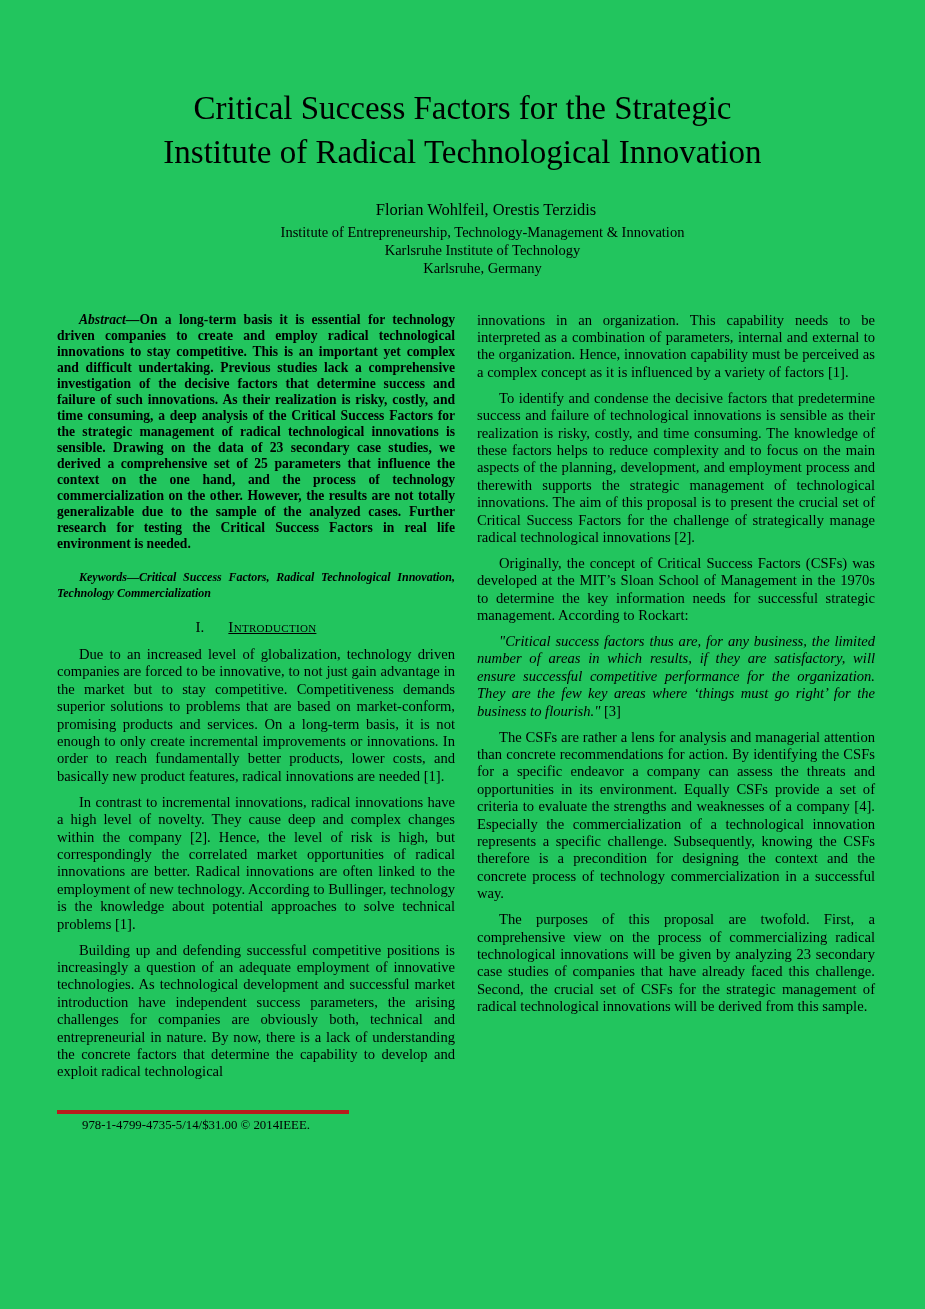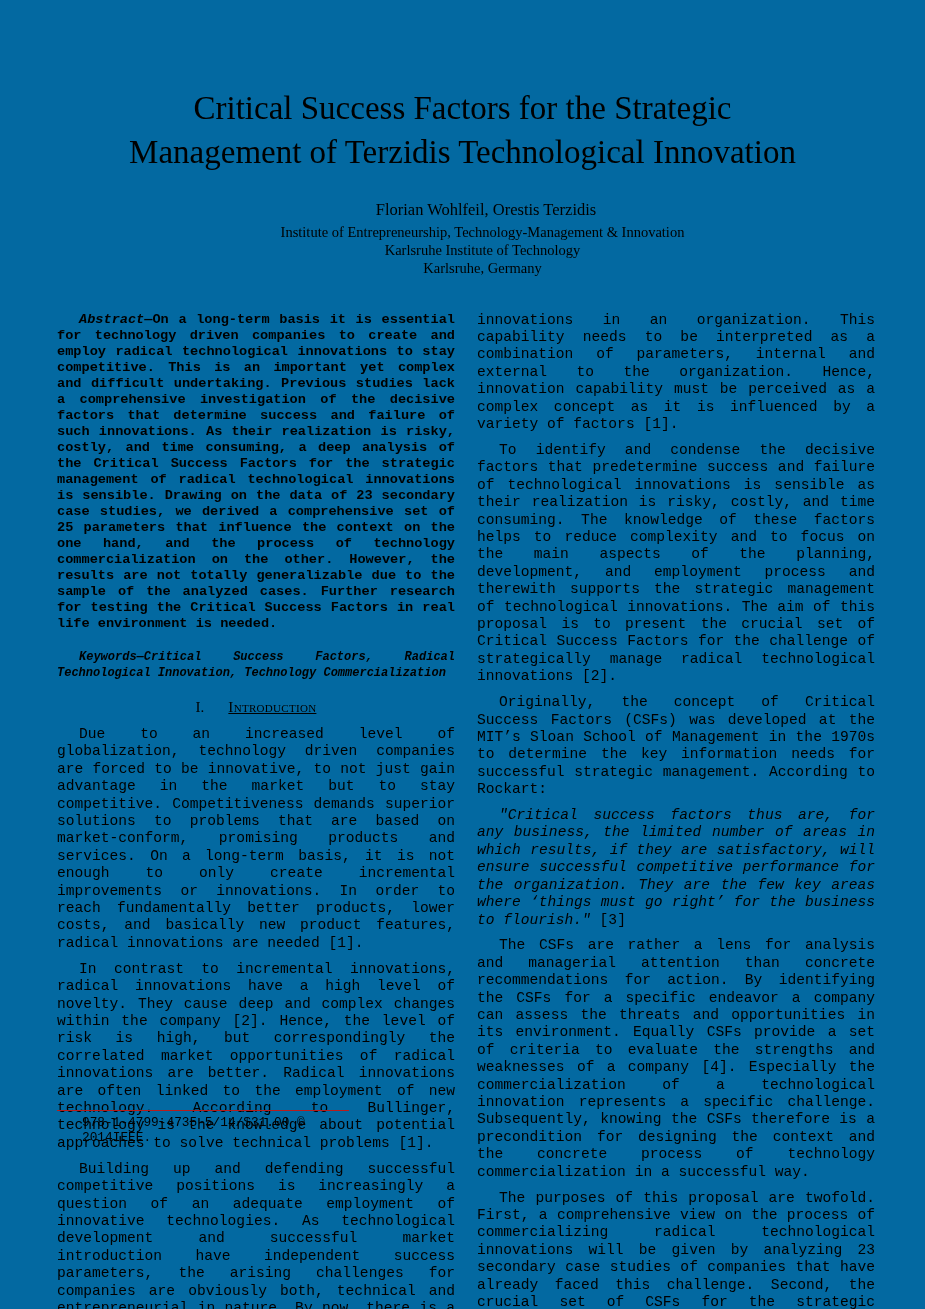--- a/index.html
+++ b/index.html
@@ -1,55 +1,55 @@
 <!DOCTYPE html>
 <html><head>
 <meta charset="utf-8">
 <style>
   * { box-sizing: border-box; }
   html, body { margin: 0; padding: 0; background: #ffffff; }
   body { width: 925px; height: 1309px; font-family: "Liberation Serif", serif; color: #000; }
-  .page { position: relative; width: 925px; height: 1309px; overflow: hidden; background: #0369a1; }
+  .page { position: relative; width: 925px; height: 1309px; overflow: hidden; background: #22c55e; }
 
   .title-block { margin-top: 86px; text-align: center; }
   .title-line { font-size: 33px; line-height: 44px; font-weight: 400; }
 
   .author-block { margin-top: 26px; text-align: center; }
   .authors { font-size: 16.5px; line-height: 20px; padding-left: 47px; }
   .affil { font-size: 14.5px; line-height: 18.2px; margin-top: 3px; }
   .affil div { margin: 0; padding-left: 40px; }
 
   .cols { display: flex; gap: 22px; margin: 34px 50px 0 57px; }
   .col { width: 398px; font-size: 14.6px; line-height: 17.4px; text-align: justify; }
 
-  p { margin: 0 0 8.5px 0; text-indent: 22px; font-family: Liberation Mono, monospace; }
+  p { margin: 0 0 8.5px 0; text-indent: 22px; }
   p.no-indent { text-indent: 0; }
 
   .abstract-p { font-weight: bold; font-size: 13.6px; line-height: 16px; margin-bottom: 17px; }
   .abstract-label { font-style: italic; }
   .keywords-p { font-weight: bold; font-style: italic; font-size: 12px; line-height: 16px; margin-bottom: 16px; }
 
   .sec-heading { text-align: center; text-indent: 0; font-size: 15px; margin: 18px 0 10px 0; }
   .sec-num { margin-right: 24px; }
   .sc { font-variant: small-caps; letter-spacing: 0.3px; text-decoration: underline; }
 
   .quote-p { font-style: italic; }
   .quote-ref { font-style: normal; }
 
-  .footnote { position: absolute; left: 57px; top: 1110px; width: 292px; border-top: 1px solid #b91c1c; padding-top: 4px; font-size: 12.8px; }
+  .footnote { position: absolute; left: 57px; top: 1110px; width: 292px; border-top: 4px solid #b91c1c; padding-top: 4px; font-size: 12.8px; }
   .footnote-text { padding-left: 25px; text-indent: 0; margin: 0; }
 </style>
 </head>
 <body>
 
 <div class="page">
 
   <div class="title-block">
     <div class="title-line">Critical Success Factors for the Strategic</div>
-    <div class="title-line">Management of Terzidis Technological Innovation</div>
+    <div class="title-line">Institute of Radical Technological Innovation</div>
   </div>
 
   <div class="author-block">
     <div class="authors">Florian Wohlfeil, Orestis Terzidis</div>
     <div class="affil">
       <div>Institute of Entrepreneurship, Technology-Management &amp; Innovation</div>
       <div>Karlsruhe Institute of Technology</div>
       <div>Karlsruhe, Germany</div>
     </div>
   </div>

